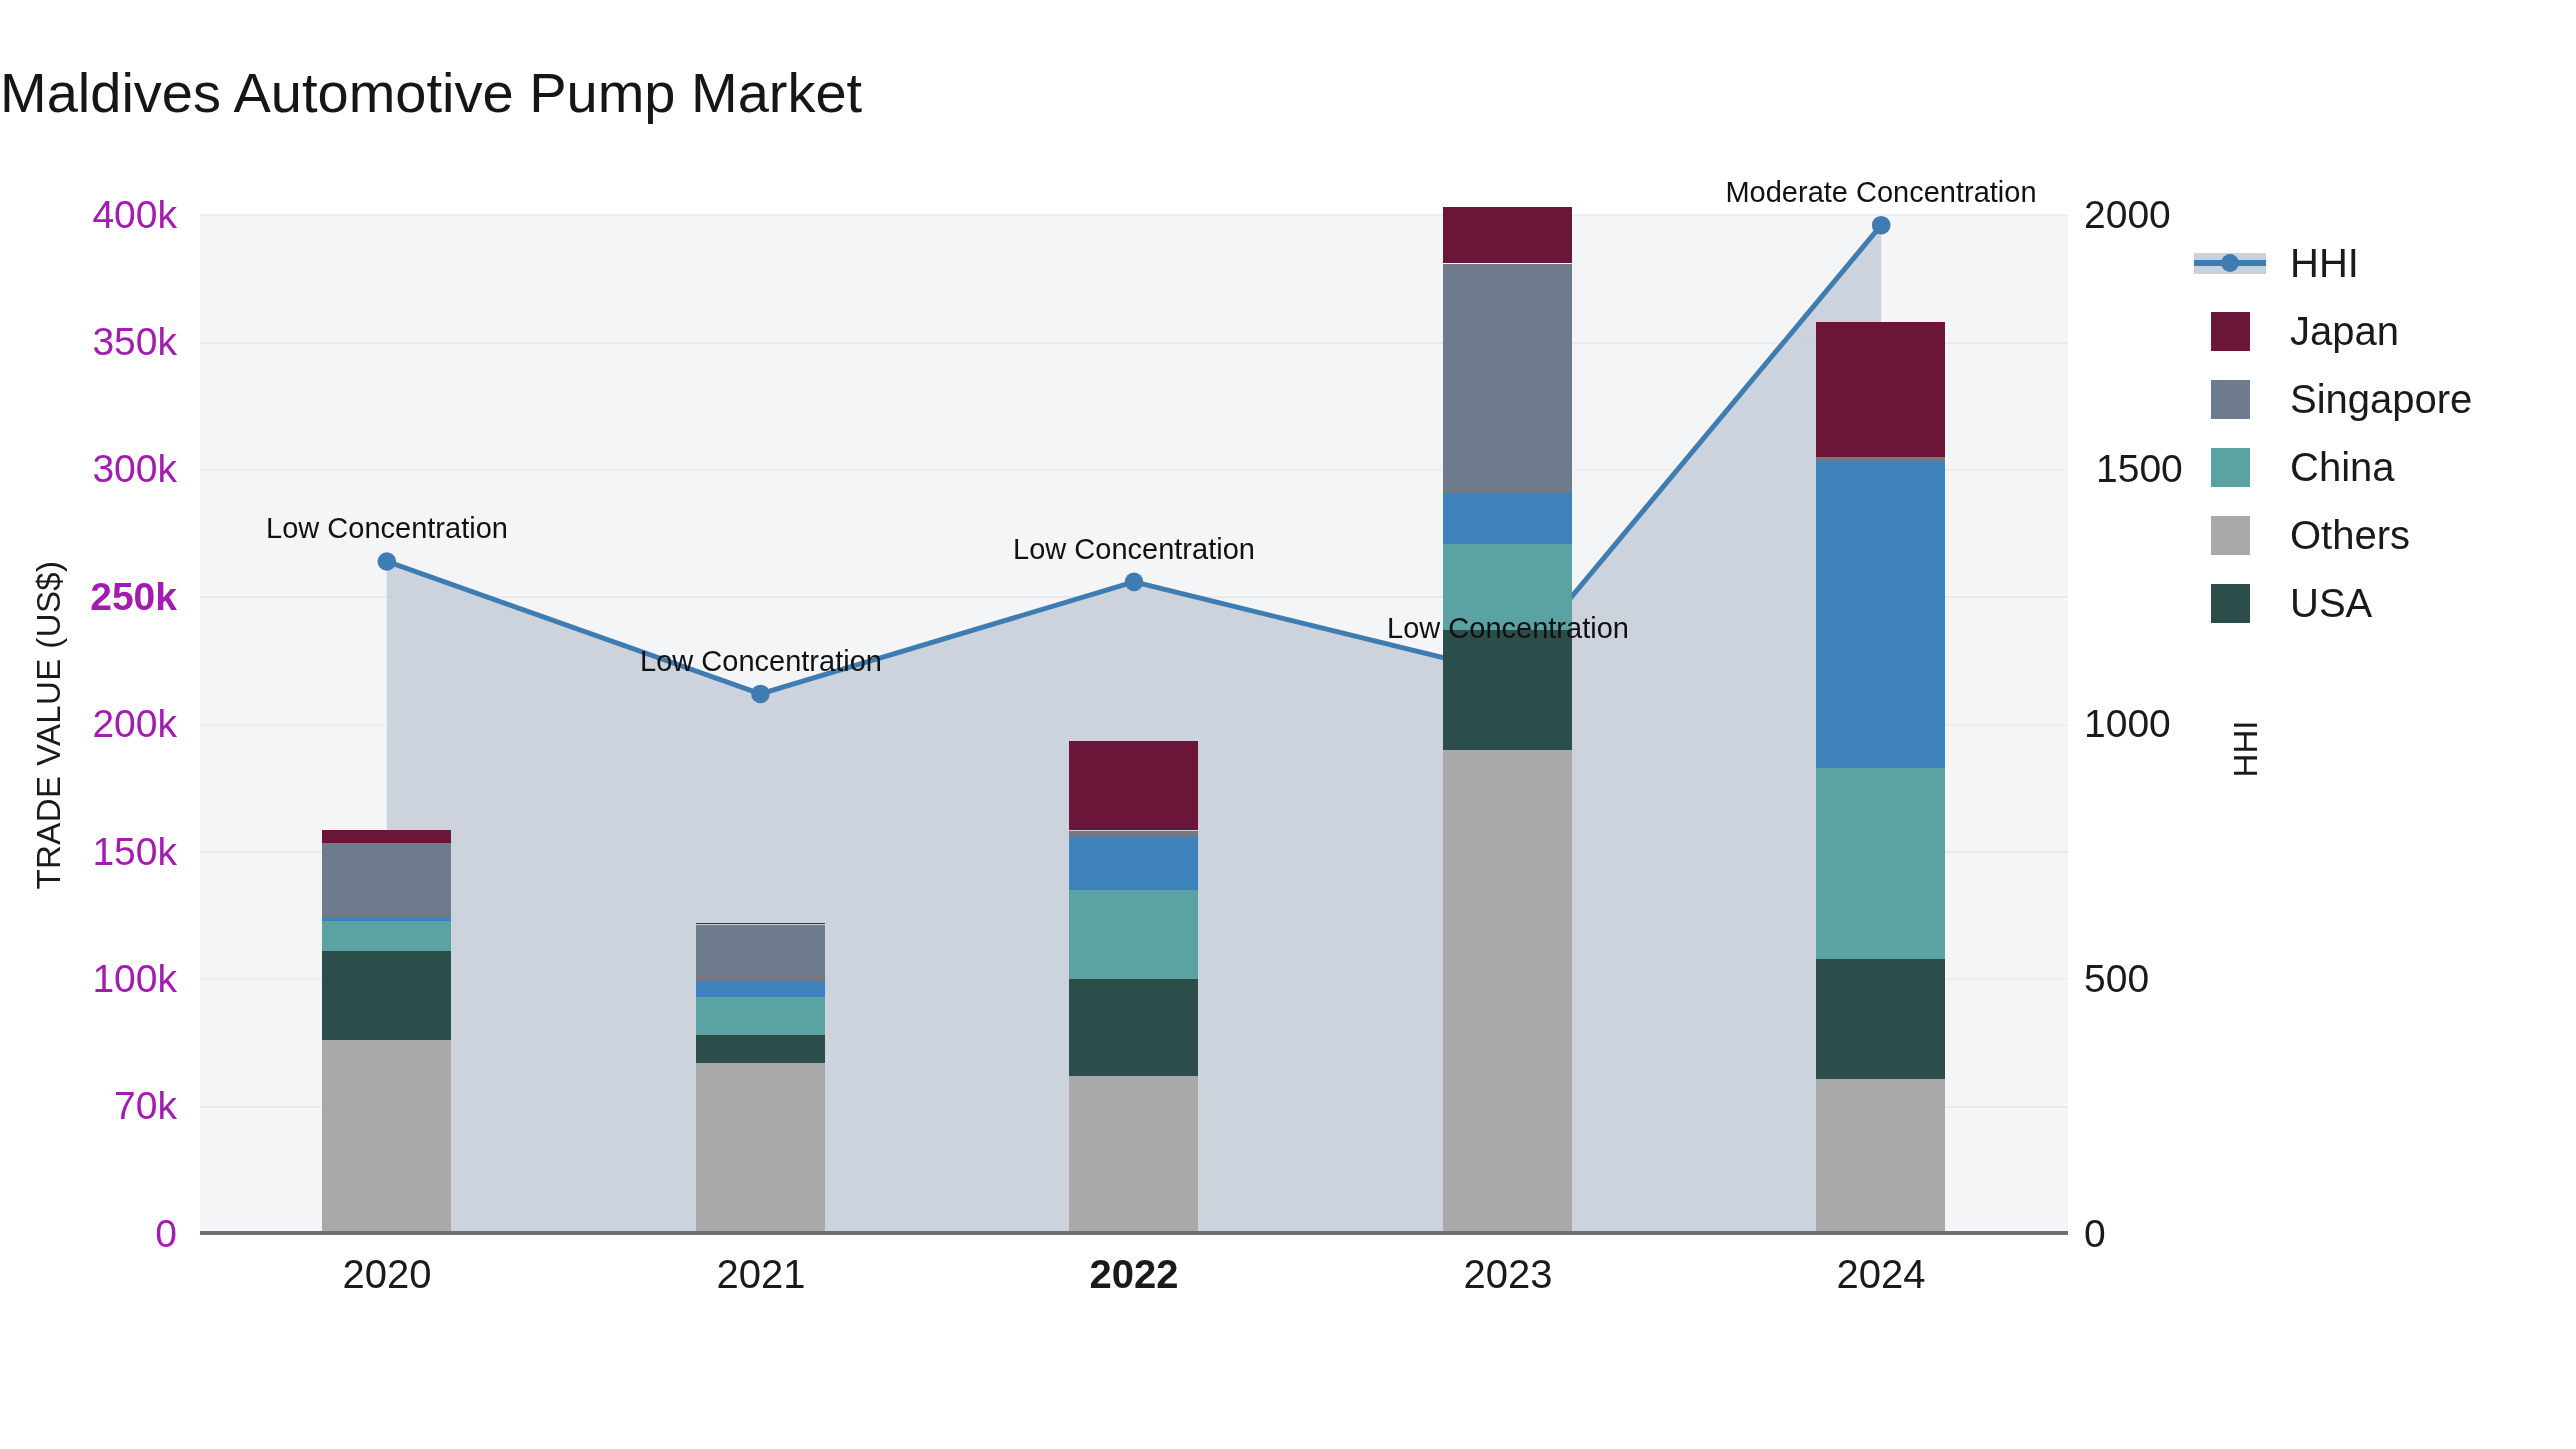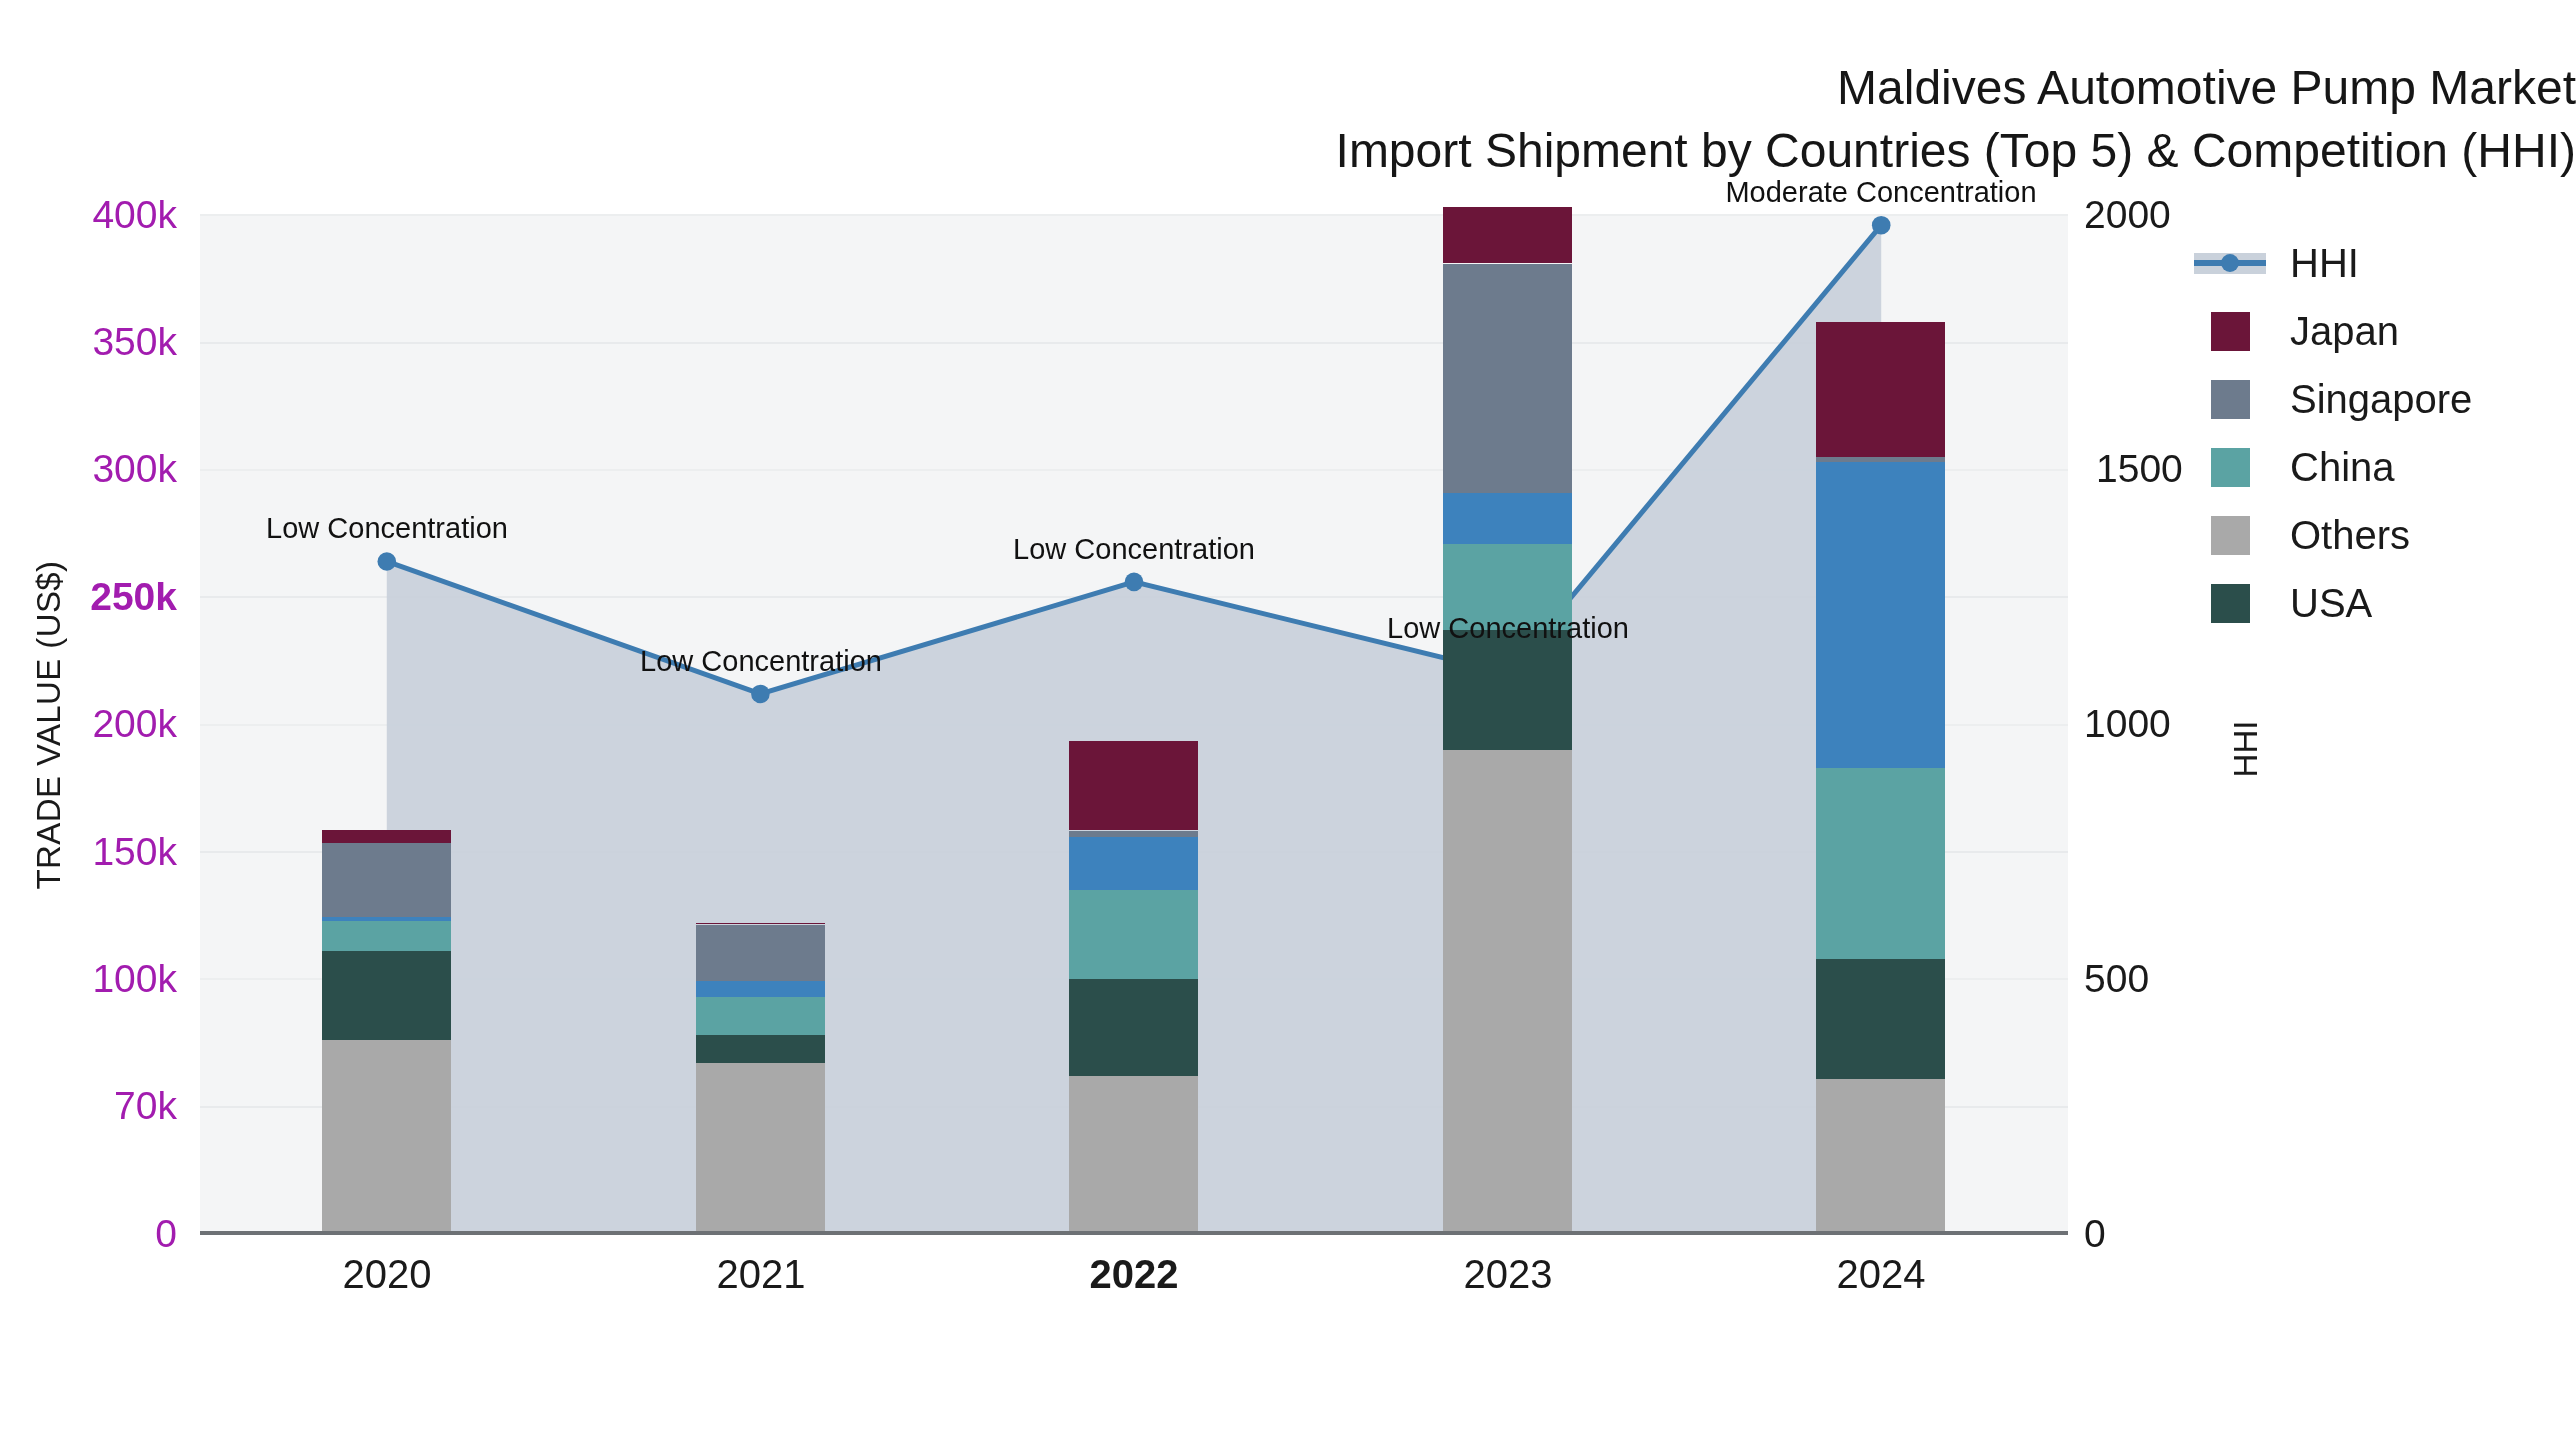--- a/index.html
+++ b/index.html
@@ -10,22 +10,22 @@
     background:#ffffff;
     font-family:"Liberation Sans", sans-serif;
     overflow:hidden;
     position:relative;
   }
   #figure { position:absolute; inset:0; }
 
   
   #title {
     position:absolute; left:0; right:0; top:56px;
-    text-align:right; color:#161616;
-    font-size:48px; line-height:1.32; font-weight:400;
+    text-align:left; color:#161616;
+    font-size:56px; line-height:1.32; font-weight:400;
   }
   #title .l2 { display:block; }
 
   
   #plot {
     position:absolute;
     left:200px; top:215px;
     width:1868px; height:1019px;
     background:#f4f5f6;
   }
@@ -109,21 +109,20 @@
   }
   .legend-label { color:#1a1a1a; font-size:40px; white-space:nowrap; }
 </style>
 </head>
 <body>
 
 <div id="figure">
 
   <div id="title">
     <span>Maldives Automotive Pump Market</span>
-    <span class="l2">Import Shipment by Countries (Top 5) &amp; Competition (HHI)</span>
   </div>
 
   <div id="plot">
     <div id="plot-inner">
       <div id="gridlines">
           <div class="gridline" style="top: 891px;"></div>
           <div class="gridline" style="top: 763px;"></div>
           <div class="gridline" style="top: 636px;"></div>
           <div class="gridline" style="top: 509px;"></div>
           <div class="gridline" style="top: 381px;"></div>

